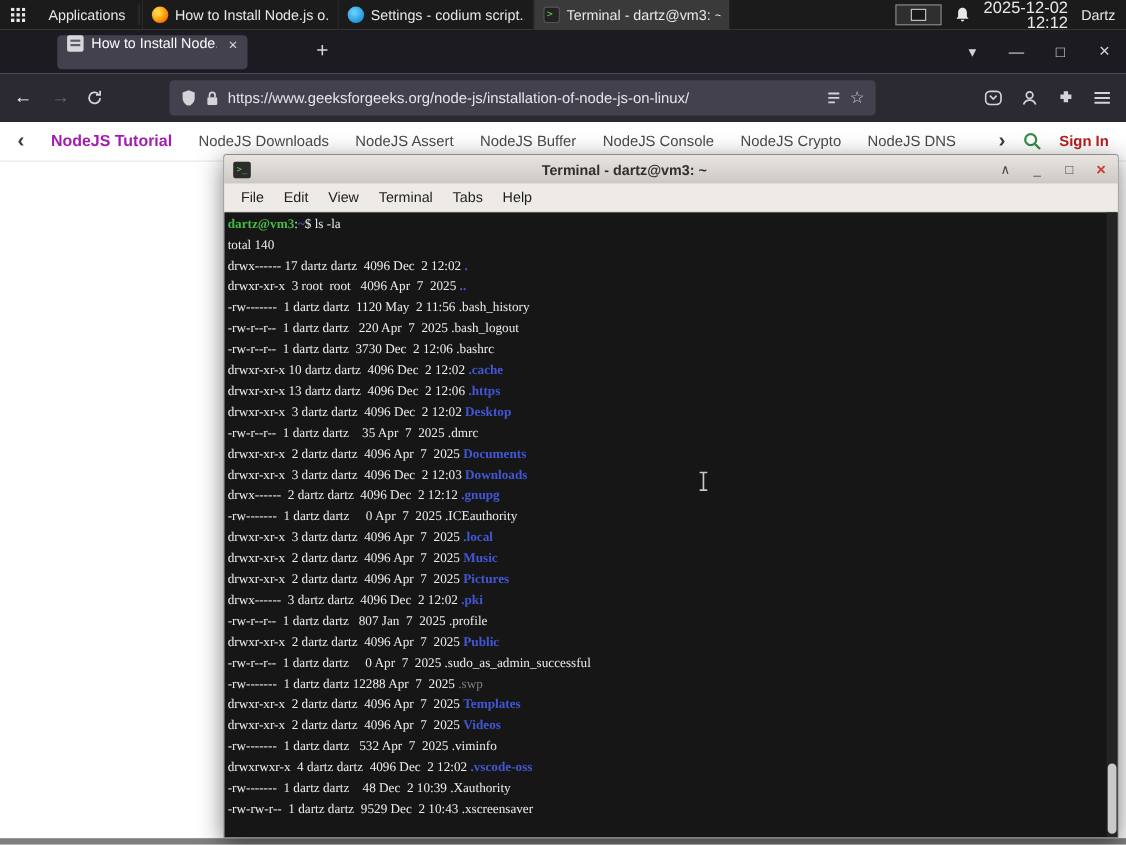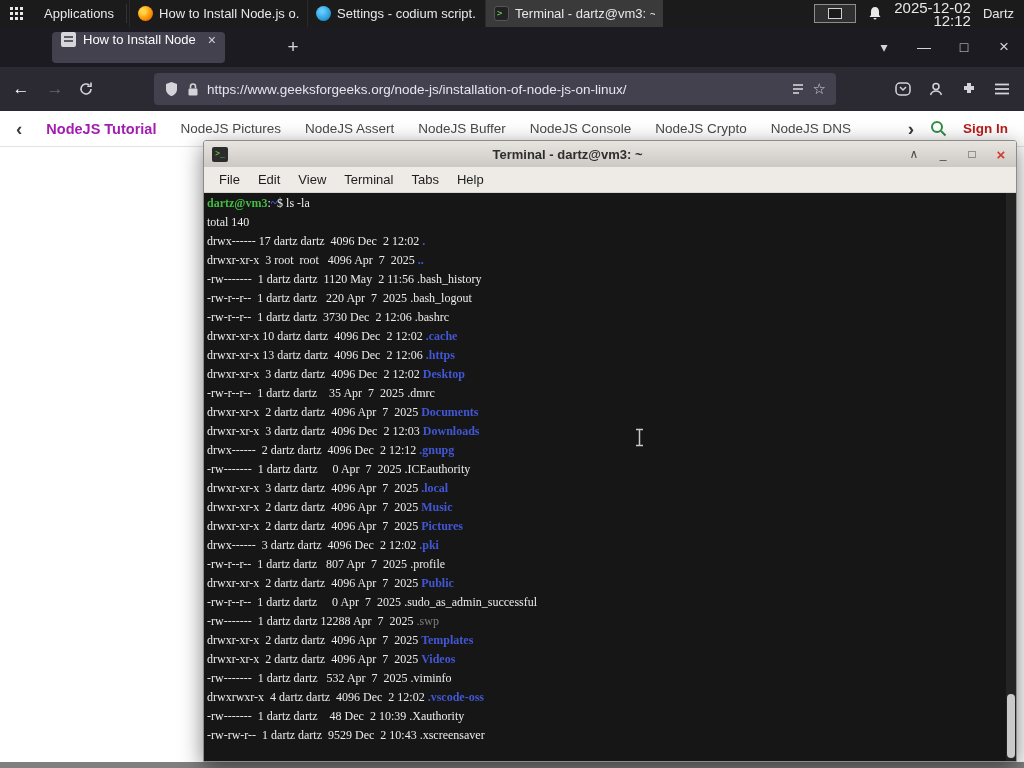--- a/index.html
+++ b/index.html
@@ -40,21 +40,21 @@
             line-height:26px; text-align:center; }
   .tab-controls { position:absolute; right:12px; top:0; height:40px; display:flex; align-items:center; gap:24px;
                   color:#d4d3d9; font-size:14px; }
   .tc { width:16px; text-align:center; }
   .tc-close { font-size:17px; }
 
   .navbar { display:flex; align-items:center; height:44px; background:var(--firefox-navbar-bg,#2b2a33); padding:0 10px; gap:12px; }
   .navbtn { font-size:17px; color:#fbfbfe; width:22px; text-align:center; }
   .navbtn.dim { color:#67666f; }
   .urlbar { flex:1; height:32px; background:var(--firefox-field-bg,#42414d); border-radius:4px; display:flex;
-            align-items:center; gap:8px; padding:0 10px; margin-left:48px; margin-right:43px; color:#e6e5ec; }
+            align-items:center; gap:8px; padding:0 10px; margin-left:48px; margin-right:83px; color:#e6e5ec; }
   .url-text { font-size:13.5px; flex:1; white-space:nowrap; overflow:hidden; }
   .star { font-size:15px; color:#d4d3d9; }
   .nav-icons { display:flex; align-items:center; gap:17px; padding:0 4px; }
 
   .site-nav { display:flex; align-items:center; height:36px; background:#fff; border-bottom:1px solid #e3e3e3;
               padding:0 16px; gap:24px; color:#4a4a4a; font-size:13.5px; box-shadow:0 1px 3px rgba(0,0,0,.10); }
   .chev { font-size:19px; color:#3b3b3b; font-weight:bold; line-height:1; }
   .gfg-primary { font-weight:bold; color:#a21caf; font-size:14.5px; white-space:nowrap; }
   .gfg-links { display:flex; gap:24px; overflow:hidden; flex:1; }
   .gfg-link { white-space:nowrap; }
@@ -201,21 +201,21 @@
               <line x1="1" y1="11.5" x2="15" y2="11.5"></line>
             </g>
           </svg>
       </div>
     </div>
 
     <div class="site-nav">
       <span class="chev">‹</span>
       <span class="gfg-primary">NodeJS Tutorial</span>
       <div class="gfg-links">
-          <span class="gfg-link">NodeJS Pictures</span>
+          <span class="gfg-link">NodeJS Downloads</span>
           <span class="gfg-link">NodeJS Assert</span>
           <span class="gfg-link">NodeJS Buffer</span>
           <span class="gfg-link">NodeJS Console</span>
           <span class="gfg-link">NodeJS Crypto</span>
           <span class="gfg-link">NodeJS DNS</span>
         </div>
       <div class="site-nav-right">
         <span class="chev">›</span>
         <svg width="17" height="17" viewBox="0 0 17 17">
             <circle cx="7" cy="7" r="5" fill="none" stroke="#2f8d46" stroke-width="2"></circle>
@@ -265,21 +265,21 @@
           <div class="t-line"><span>drwxr-xr-x  3 dartz dartz  4096 Dec  2 12:02 </span><span class="c-dir">Desktop</span></div>
           <div class="t-line"><span>-rw-r--r--  1 dartz dartz    35 Apr  7  2025 </span><span class="c-file">.dmrc</span></div>
           <div class="t-line"><span>drwxr-xr-x  2 dartz dartz  4096 Apr  7  2025 </span><span class="c-dir">Documents</span></div>
           <div class="t-line"><span>drwxr-xr-x  3 dartz dartz  4096 Dec  2 12:03 </span><span class="c-dir">Downloads</span></div>
           <div class="t-line"><span>drwx------  2 dartz dartz  4096 Dec  2 12:12 </span><span class="c-dir">.gnupg</span></div>
           <div class="t-line"><span>-rw-------  1 dartz dartz     0 Apr  7  2025 </span><span class="c-file">.ICEauthority</span></div>
           <div class="t-line"><span>drwxr-xr-x  3 dartz dartz  4096 Apr  7  2025 </span><span class="c-dir">.local</span></div>
           <div class="t-line"><span>drwxr-xr-x  2 dartz dartz  4096 Apr  7  2025 </span><span class="c-dir">Music</span></div>
           <div class="t-line"><span>drwxr-xr-x  2 dartz dartz  4096 Apr  7  2025 </span><span class="c-dir">Pictures</span></div>
           <div class="t-line"><span>drwx------  3 dartz dartz  4096 Dec  2 12:02 </span><span class="c-dir">.pki</span></div>
-          <div class="t-line"><span>-rw-r--r--  1 dartz dartz   807 Apr  7  2025 </span><span class="c-file">.profile</span></div>
+          <div class="t-line"><span>-rw-r--r--  1 dartz dartz   807 Jan  7  2025 </span><span class="c-file">.profile</span></div>
           <div class="t-line"><span>drwxr-xr-x  2 dartz dartz  4096 Apr  7  2025 </span><span class="c-dir">Public</span></div>
           <div class="t-line"><span>-rw-r--r--  1 dartz dartz     0 Apr  7  2025 </span><span class="c-file">.sudo_as_admin_successful</span></div>
           <div class="t-line"><span>-rw-------  1 dartz dartz 12288 Apr  7  2025 </span><span class="c-muted">.swp</span></div>
           <div class="t-line"><span>drwxr-xr-x  2 dartz dartz  4096 Apr  7  2025 </span><span class="c-dir">Templates</span></div>
           <div class="t-line"><span>drwxr-xr-x  2 dartz dartz  4096 Apr  7  2025 </span><span class="c-dir">Videos</span></div>
           <div class="t-line"><span>-rw-------  1 dartz dartz   532 Apr  7  2025 </span><span class="c-file">.viminfo</span></div>
           <div class="t-line"><span>drwxrwxr-x  4 dartz dartz  4096 Dec  2 12:02 </span><span class="c-dir">.vscode-oss</span></div>
           <div class="t-line"><span>-rw-------  1 dartz dartz    48 Dec  2 10:39 </span><span class="c-file">.Xauthority</span></div>
           <div class="t-line"><span>-rw-rw-r--  1 dartz dartz  9529 Dec  2 10:43 </span><span class="c-file">.xscreensaver</span></div>
         </div>

